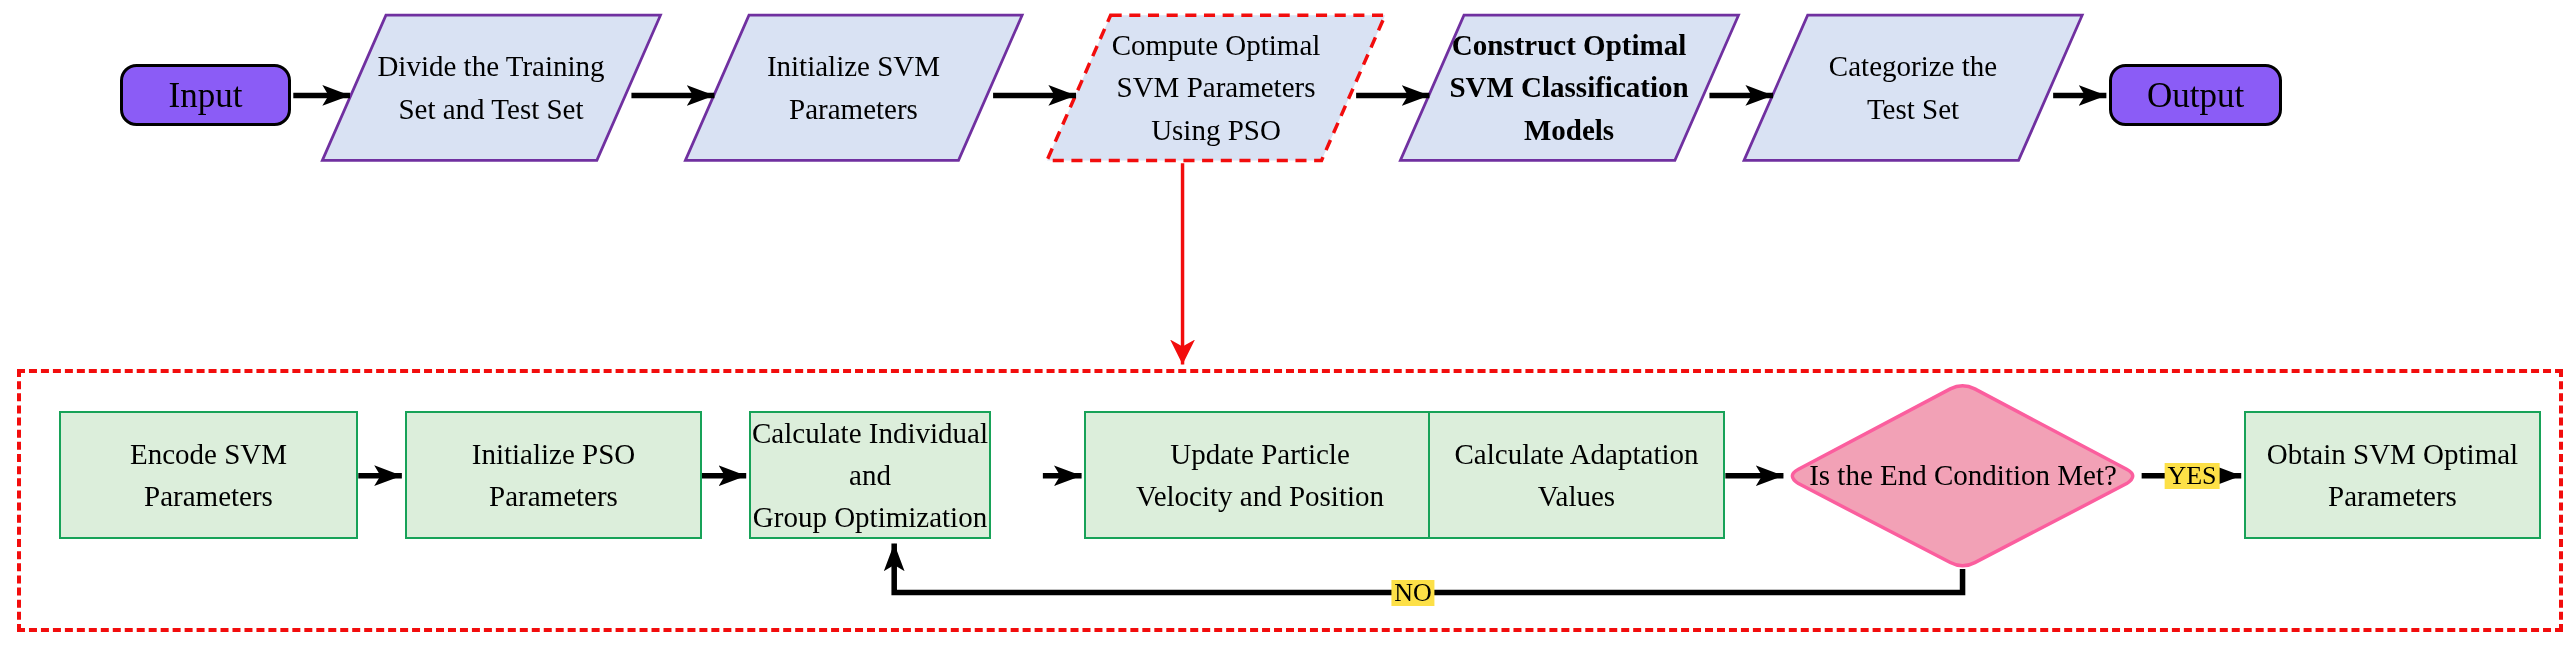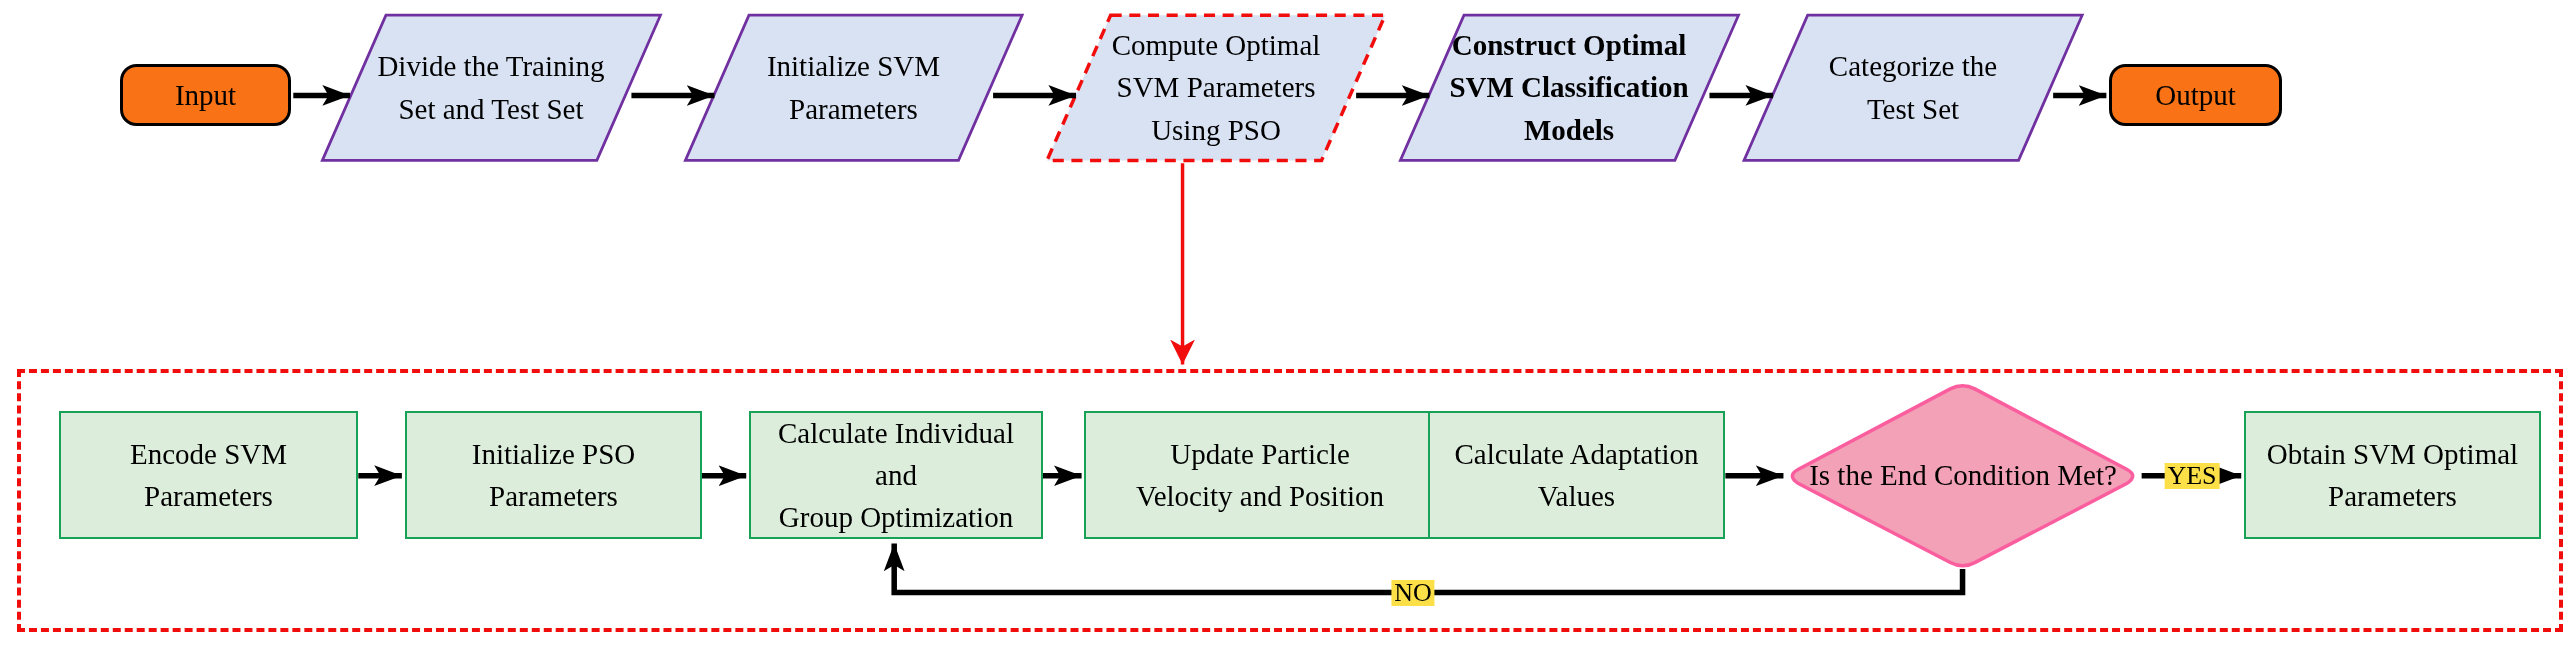--- a/index.html
+++ b/index.html
@@ -7,22 +7,22 @@
   .stage {
     position: relative; width: 2576px; height: 650px;
     font-family: "Liberation Serif", serif; color: #000;
   }
   .layer { position: absolute; left: 0; top: 0; width: 2576px; height: 650px; }
   .node {
     position: absolute; display: flex; align-items: center; justify-content: center;
     text-align: center; box-sizing: border-box;
   }
   .term {
-    background: #f97316; border: 3.5px solid #000000; border-radius: 16.6px;
-    font-size: 29px; line-height: 1; align-items: center;
+    background: #8b5cf6; border: 3.5px solid #000000; border-radius: 16.6px;
+    font-size: 35px; line-height: 1; align-items: center;
   }
   .ptext { top: 15px; height: 145px; font-size: 29px; line-height: 1.45; }
   .gbox {
     top: 411px; height: 128px; background: #DCEEDB; border: 2.8px solid #17A258;
     font-size: 29px; line-height: 1.45;
   }
   .dtext { font-size: 29px; line-height: 1.2; }
   .sub-container {
     position: absolute; left: 17.3px; top: 369px; width: 2546px; height: 263px;
     box-sizing: border-box; border: 4.1px dashed #F20D0D; background: transparent;
@@ -122,21 +122,21 @@
       <div>Encode SVM</div>
       <div>Parameters</div>
     </div>
   </div>
   <div class="node gbox" style="left:405px; width:297px;">
     <div class="lines">
       <div>Initialize PSO</div>
       <div>Parameters</div>
     </div>
   </div>
-  <div class="node gbox" style="left:749px; width:294px;">
+  <div class="node gbox" style="left:749px; width:242px;">
     <div class="lines">
       <div>Calculate Individual</div>
       <div>and</div>
       <div>Group Optimization</div>
     </div>
   </div>
   <div class="node gbox" style="left:1084px; width:352px;">
     <div class="lines">
       <div>Update Particle</div>
       <div>Velocity and Position</div>

